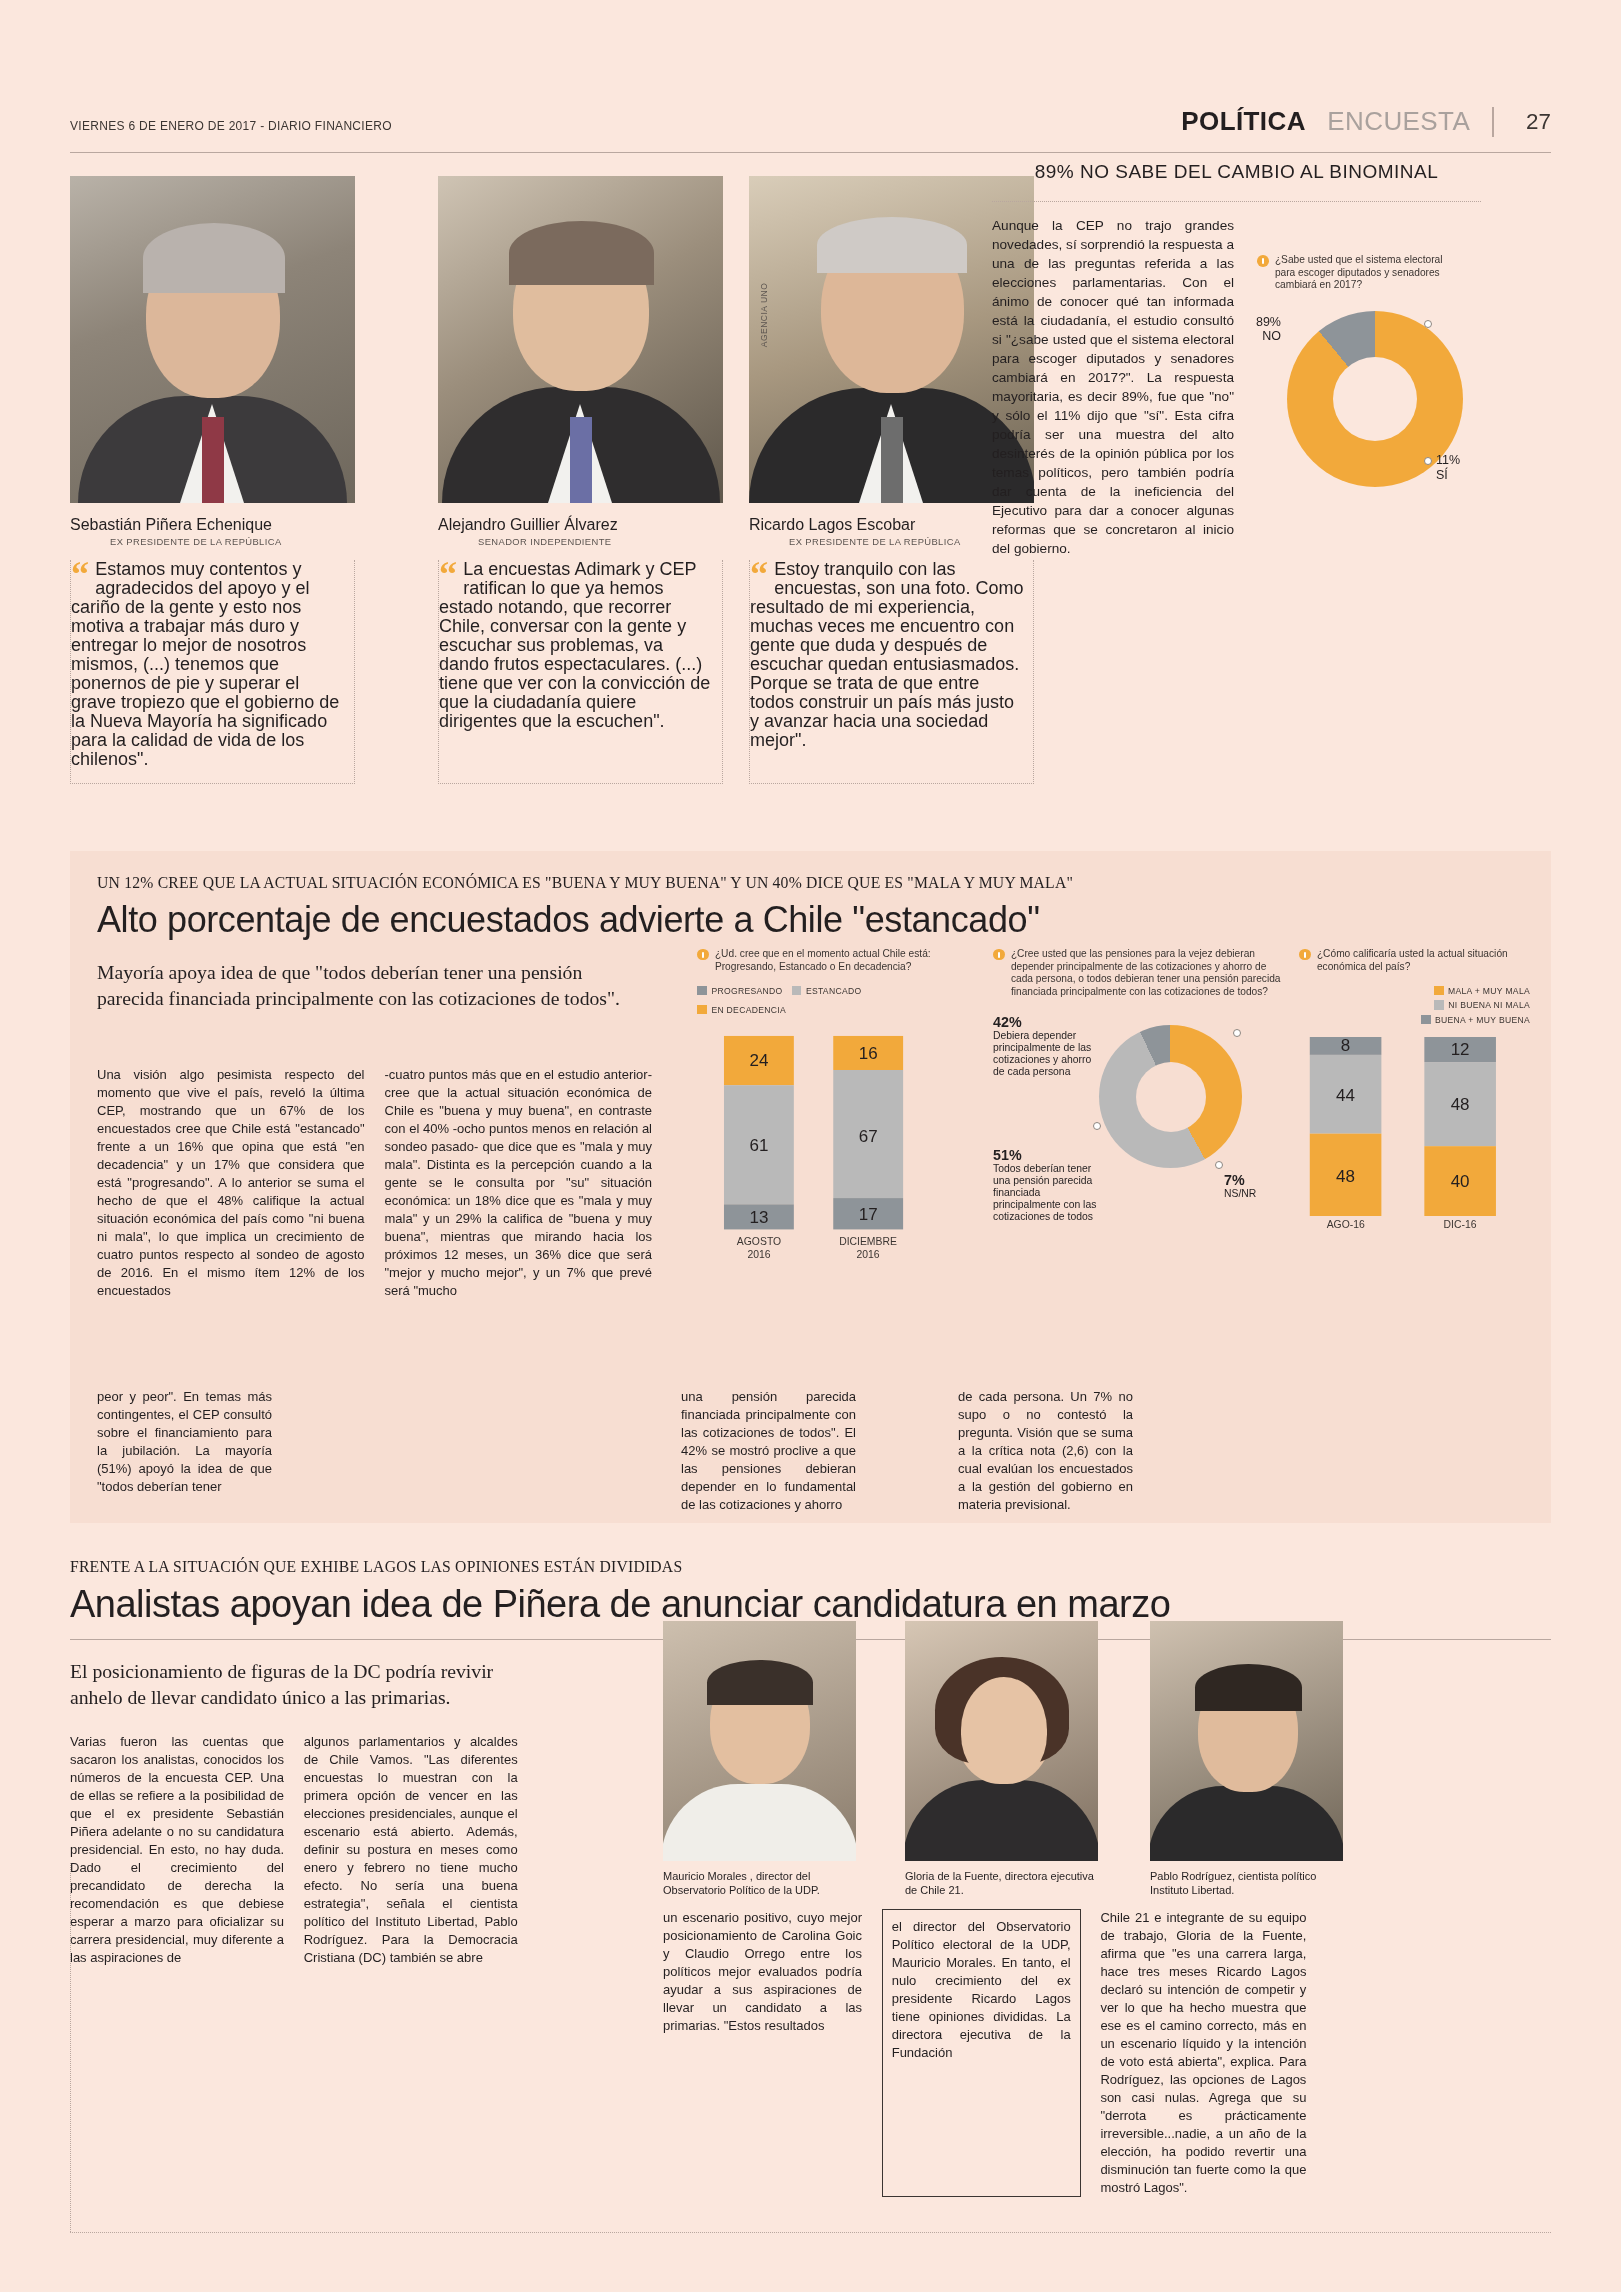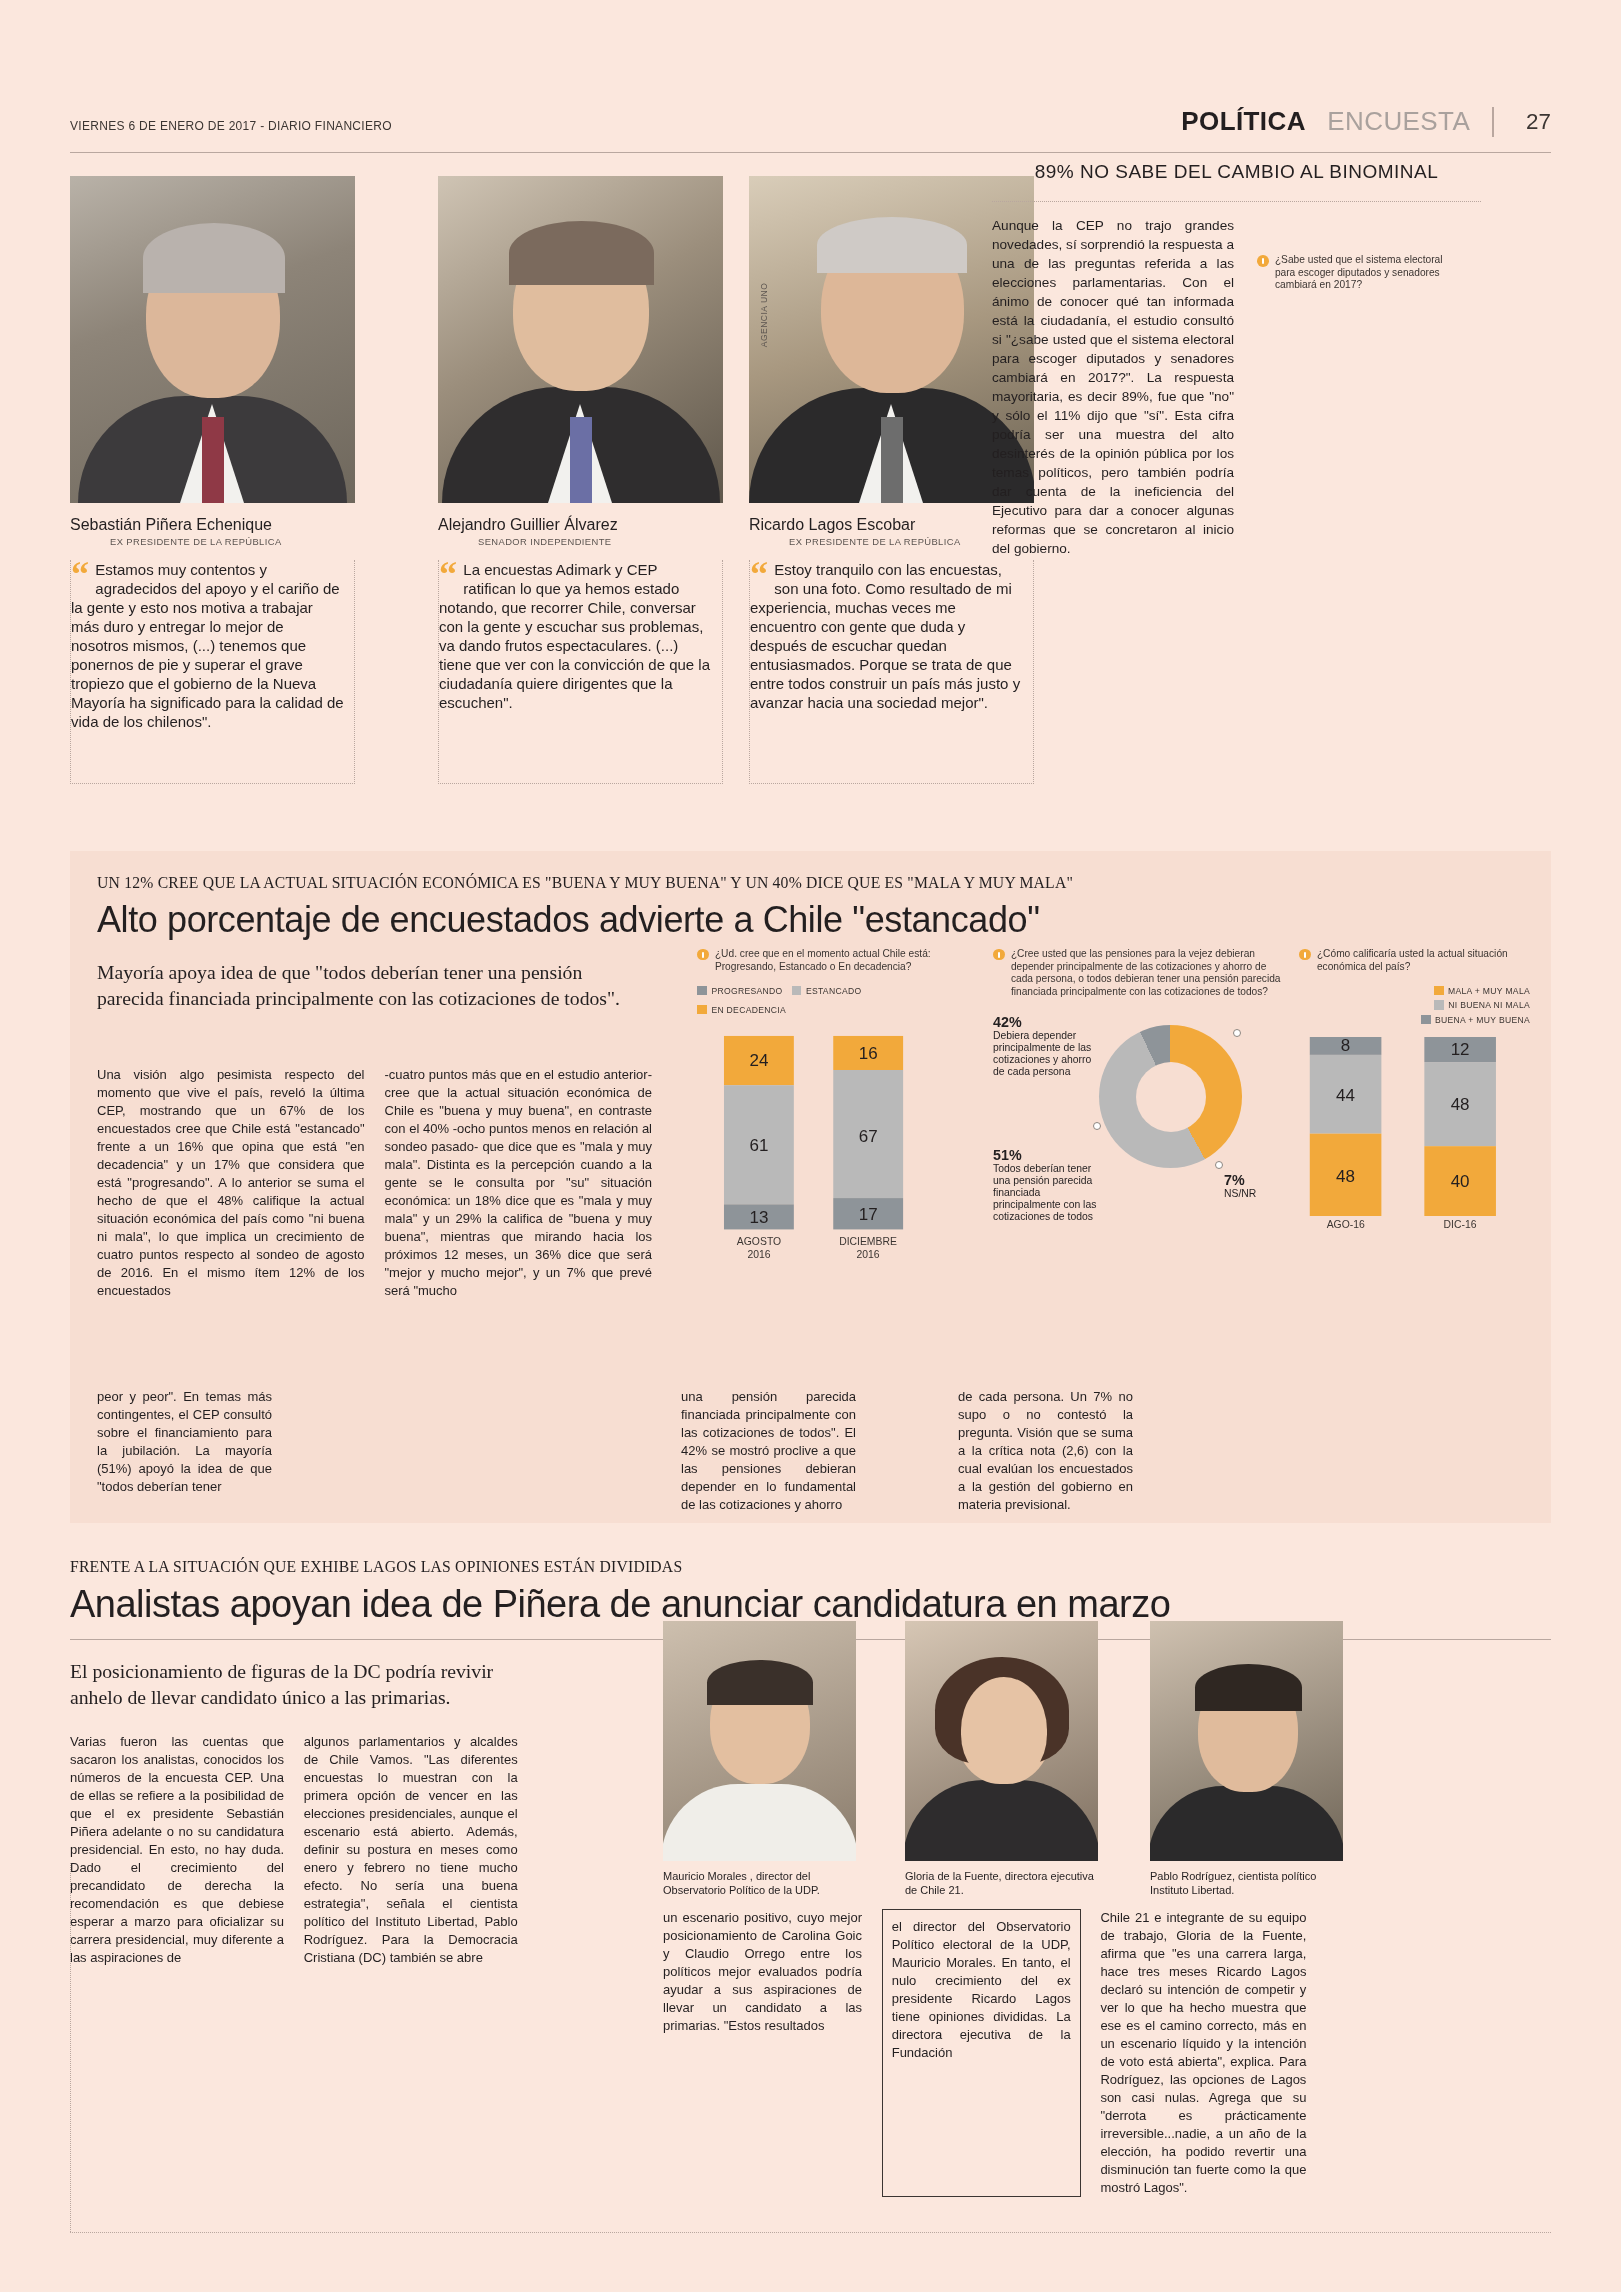--- a/index.html
+++ b/index.html
@@ -83,21 +83,21 @@
     border-right:1.3px dotted #b9a79f;
     padding:0 9px 12.5px 0;
     min-height:224px;
     position:relative;
   }
   .qmark {
     font-size:36px; line-height:19.7px; color:#f2a93b; font-weight:bold;
     font-family:"Liberation Serif", serif;
     float:left; margin:5.4px 6.3px 0 0;
   }
-  .qtext { font-size:15px; line-height:19px; color:#231f20; }
+  .qtext { font-size:18px; line-height:19px; color:#231f20; }
 
   
   .binom { position:absolute; left:992px; top:143px; width:489px; }
   .binom h2 {
     margin:18px; font-size:19px; font-weight:normal; letter-spacing:0.5px;
     text-align:center; color:#231f20;
   }
   .binom .dots { border-bottom:1.3px dotted #b9a79f; margin:12.5px 0 14.3px 0; }
   .binom .body { position:relative; }
   .binom .txt { width:242px; font-size:13.6px; line-height:19px; text-align:justify; }
@@ -242,20 +242,27 @@
   <div class="binom">
     <h2>89% NO SABE DEL CAMBIO AL BINOMINAL</h2>
     <div class="dots"></div>
     <div class="body">
       <div class="txt">Aunque la CEP no trajo grandes novedades, sí sorprendió la respuesta a una de las preguntas referida a las elecciones parlamentarias. Con el ánimo de conocer qué tan informada está la ciudadanía, el estudio consultó si "¿sabe usted que el sistema electoral para escoger diputados y senadores cambiará en 2017?". La respuesta mayoritaria, es decir 89%, fue que "no" y sólo el 11% dijo que "sí". Esta cifra podría ser una muestra del alto desinterés de la opinión pública por los temas políticos, pero también podría dar cuenta de la ineficiencia del Ejecutivo para dar a conocer algunas reformas que se concretaron al inicio del gobierno.</div>
       <div class="donut-wrap">
         <div class="qlabel" style="width:208px;">
           <span class="bullet"></span>
           <span>¿Sabe usted que el sistema electoral para escoger diputados y senadores cambiará en 2017?</span>
         </div>
+        <div style="position:relative;margin-top:19.7px;">
+          <div class="donut"></div>
+          <div class="dpin" style="left:167px; top:9px;"></div>
+          <div class="dpin" style="left:167px; top:146px;"></div>
+          <div class="dlabel" style="left:-30px; top:3.6px; text-align:right; width:54px;">89%<br>NO</div>
+          <div class="dlabel" style="left:179px; top:142px;">11%<br>SÍ</div>
+        </div>
       </div>
     </div>
   </div>
 
   <div class="block2">
     <div class="b2inner">
       <div class="kicker">UN 12% CREE QUE LA ACTUAL SITUACIÓN ECONÓMICA ES "BUENA Y MUY BUENA" Y UN 40% DICE QUE ES "MALA Y MUY MALA"</div>
       <div class="headline">Alto porcentaje de encuestados advierte a Chile "estancado"</div>
       <div class="lede">Mayoría apoya idea de que "todos deberían tener una pensión parecida financiada principalmente con las cotizaciones de todos".</div>
     </div>

